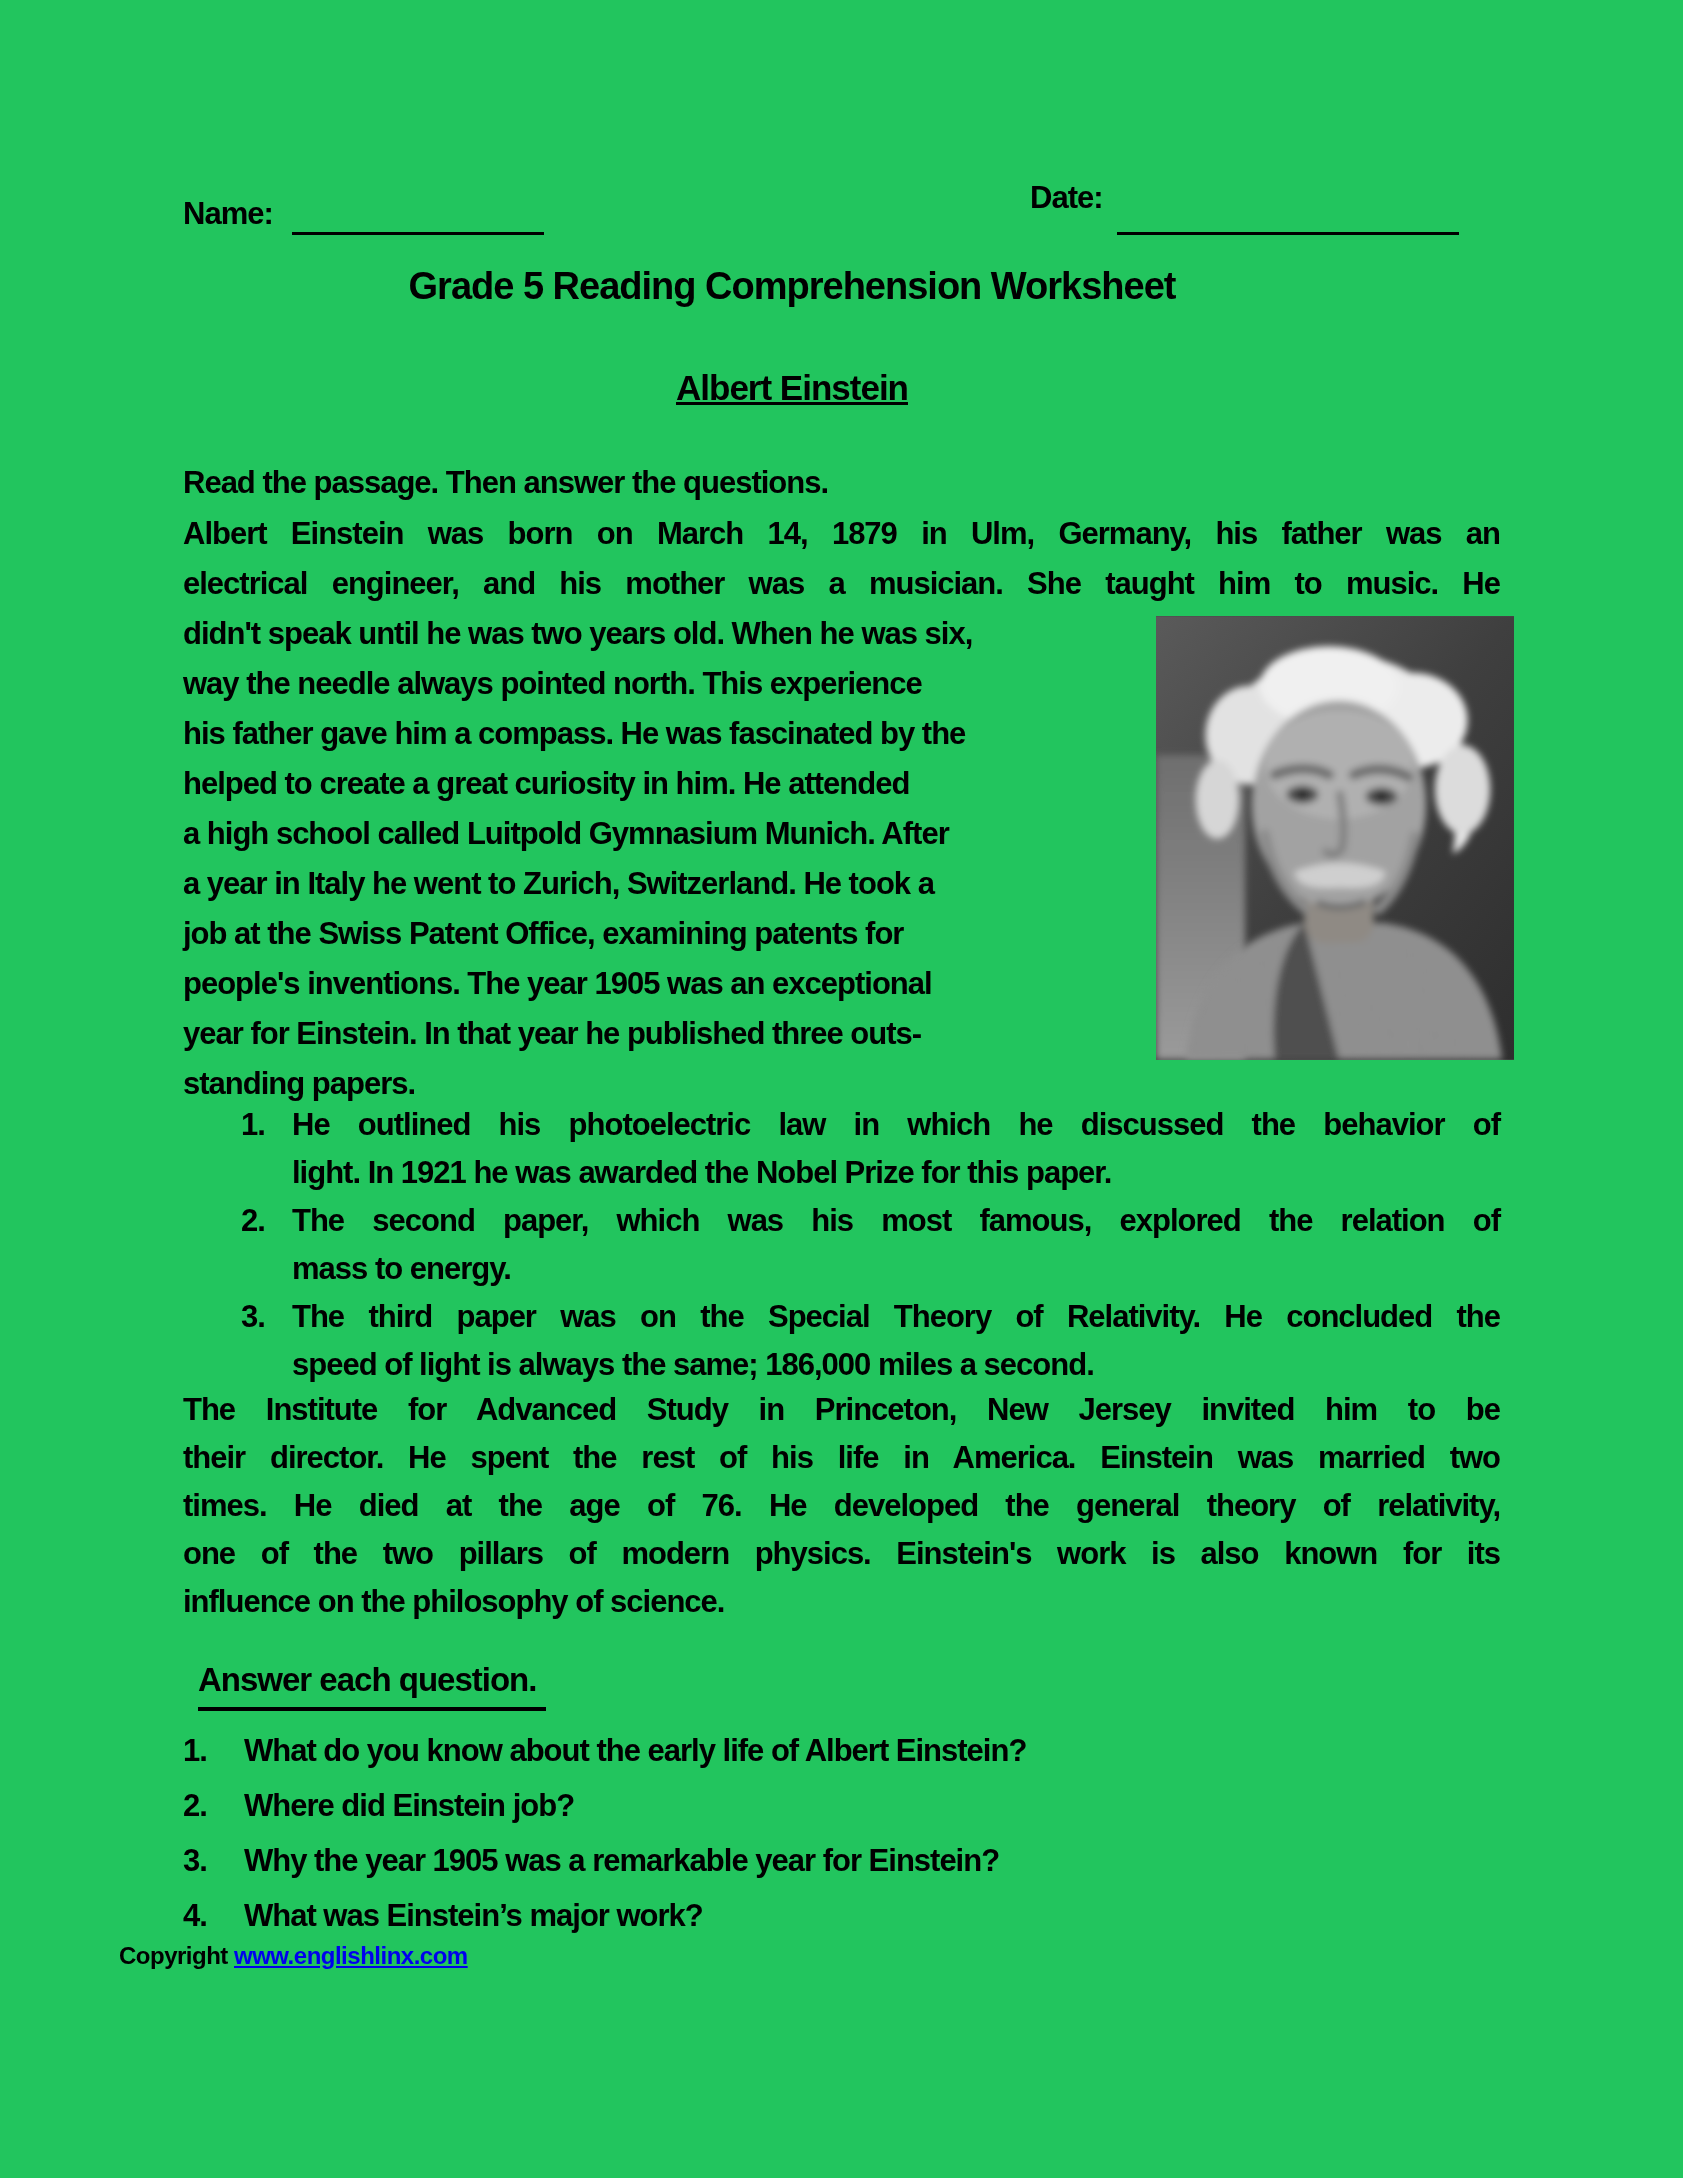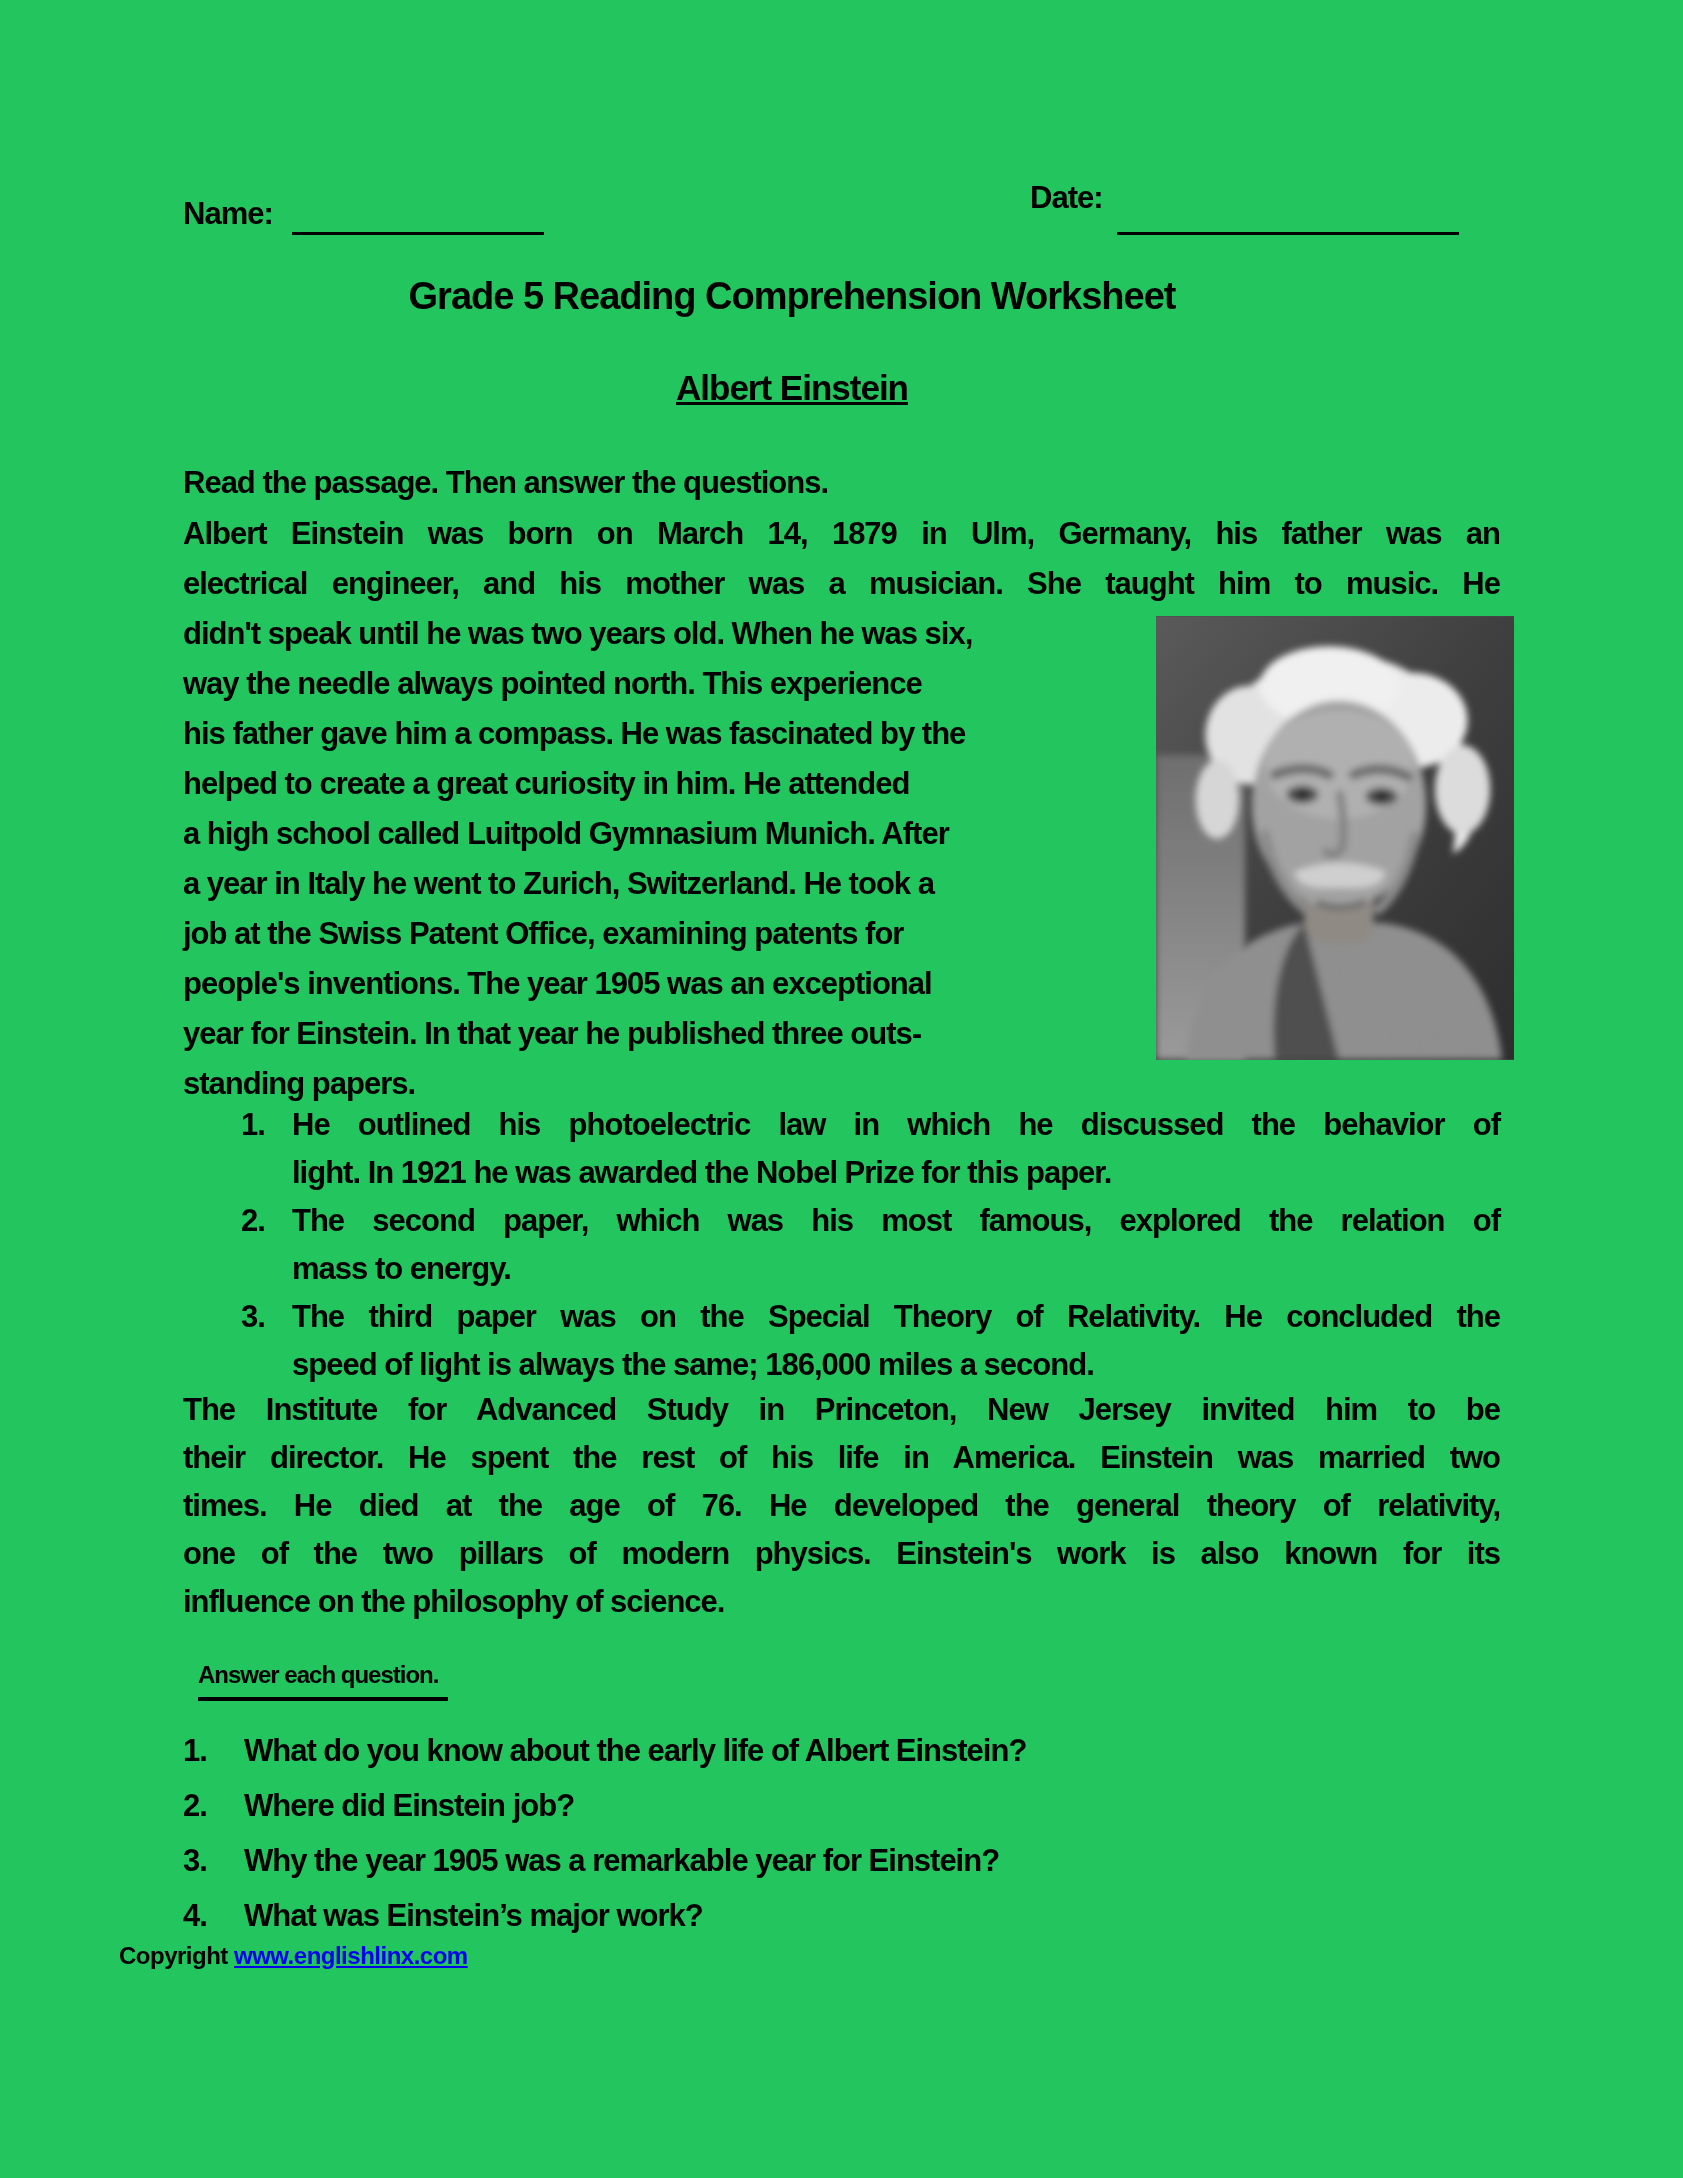--- a/index.html
+++ b/index.html
@@ -15,21 +15,21 @@
   }
   
   .hdr-label { position: absolute; font-size: 31px; letter-spacing: -1px; }
   .blank-line { position: absolute; border-bottom: 3px solid #000; height: 34px; }
   #name-label { left: 183px; top: 196px; }
   #name-line  { left: 292px; top: 198px; width: 252px; }
   #date-label { left: 1030px; top: 180px; }
   #date-line  { left: 1117px; top: 198px; width: 342px; }
   
   .center-band { position: absolute; left: 119px; width: 1346px; text-align: center; }
-  #title    { top: 275px; font-size: 38px; letter-spacing: -1px; }
+  #title    { top: 265px; font-size: 38px; letter-spacing: -1px; }
   #subtitle { top: 368px; font-size: 35px; letter-spacing: -1px; text-decoration: underline; }
   
   #instruction { position: absolute; left: 183px; top: 465px; font-size: 31px; letter-spacing: -1px; }
   .passage { position: absolute; left: 183px; top: 509px; width: 1317px; font-size: 31px; letter-spacing: -1px; }
   .pline { height: 50px; line-height: 50px; white-space: nowrap; }
   .pline.just { text-align: justify; text-align-last: justify; white-space: normal; }
   
   .photo {
     position: absolute; left: 1156px; top: 616px; width: 358px; height: 444px;
     background: #4a4a4a;
@@ -41,21 +41,21 @@
   .pt-lines { flex: 1 1 auto; min-width: 0; }
   .ptline { height: 48px; line-height: 48px; white-space: nowrap; }
   .ptline.just { text-align: justify; text-align-last: justify; white-space: normal; }
   
   .closing { position: absolute; left: 183px; top: 1386px; width: 1317px; font-size: 31px; letter-spacing: -1px; }
   .cline { height: 48px; line-height: 48px; white-space: nowrap; }
   .cline.just { text-align: justify; text-align-last: justify; white-space: normal; }
   
   #answer-heading {
     position: absolute; left: 198px; top: 1661px;
-    font-size: 24px; letter-spacing: -1px;
+    font-size: 33px; letter-spacing: -1px;
     border-bottom: 4px solid #000; padding-bottom: 8px; padding-right: 10px;
   }
   .questions { position: absolute; left: 183px; top: 1731px; width: 1317px; font-size: 31px; letter-spacing: -1px; }
   .q-row { display: flex; height: 55px; line-height: 40px; }
   .q-num { width: 61px; flex: 0 0 61px; }
   
   .footer { position: absolute; left: 119px; width: 1346px; top: 1942px; font-size: 24px; letter-spacing: -0.5px; }
   .footer a { color: #0000ee; text-decoration: underline; font-weight: 700; }
 </style>
 </head>

